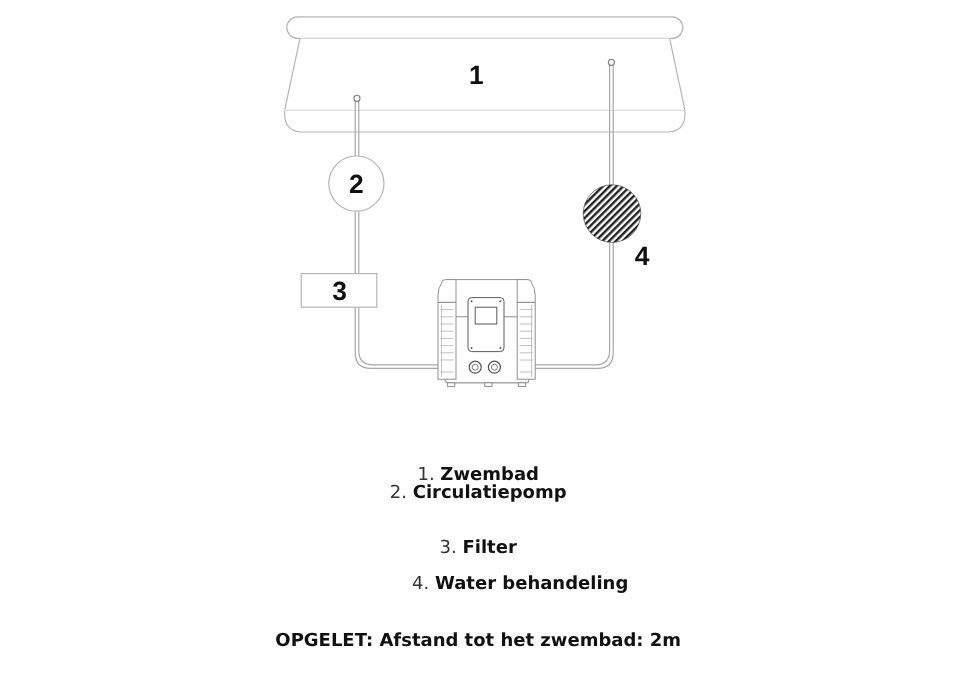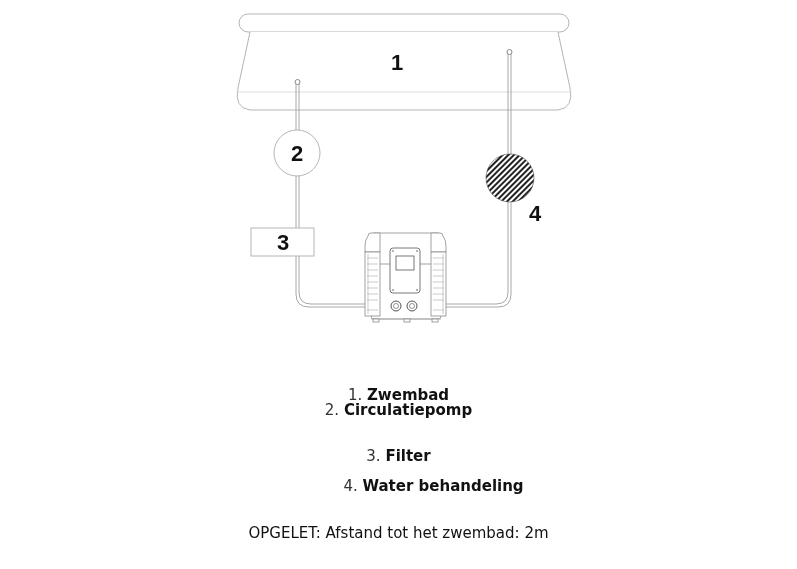--- a/index.html
+++ b/index.html
@@ -51,21 +51,21 @@
       font-weight: bold;
     }
     .warning {
       position: absolute;
       left: 0;
       top: 523px;
       width: 797px;
       text-align: center;
       font-family: "DejaVu Sans", sans-serif;
       font-size: 15px;
-      font-weight: normal;
+      font-weight: bold;
       color: #111111;
       line-height: 20px;
     }
   </style>
 </head>
 <body>
 
 <svg id="diagram" width="797" height="340" viewBox="0 0 797 340" xmlns="http://www.w3.org/2000/svg">
   <defs>
     <pattern id="hatch" patternUnits="userSpaceOnUse" width="4" height="4" patternTransform="rotate(45)">

